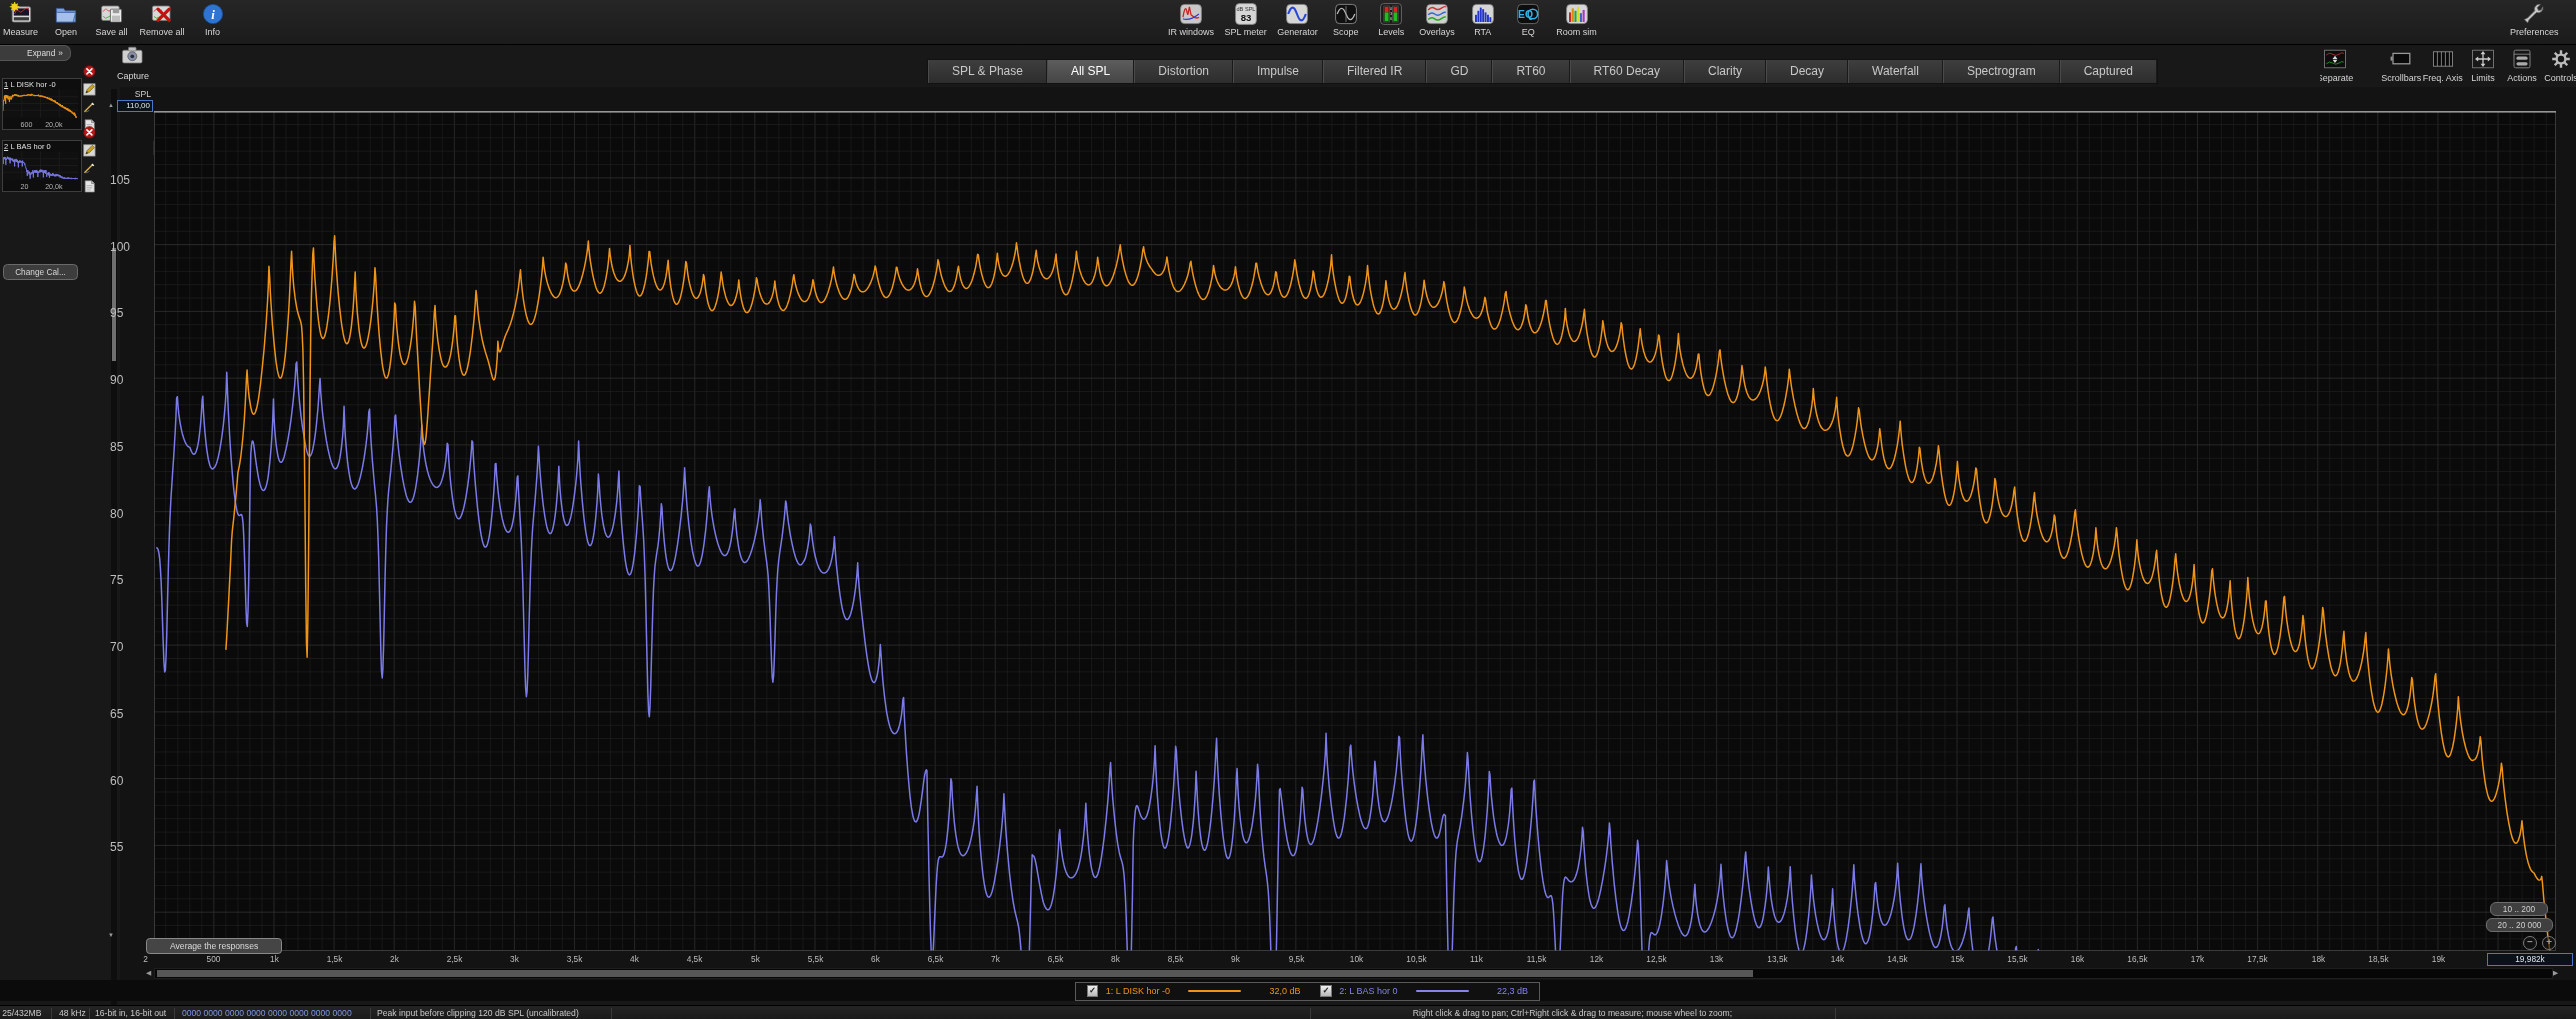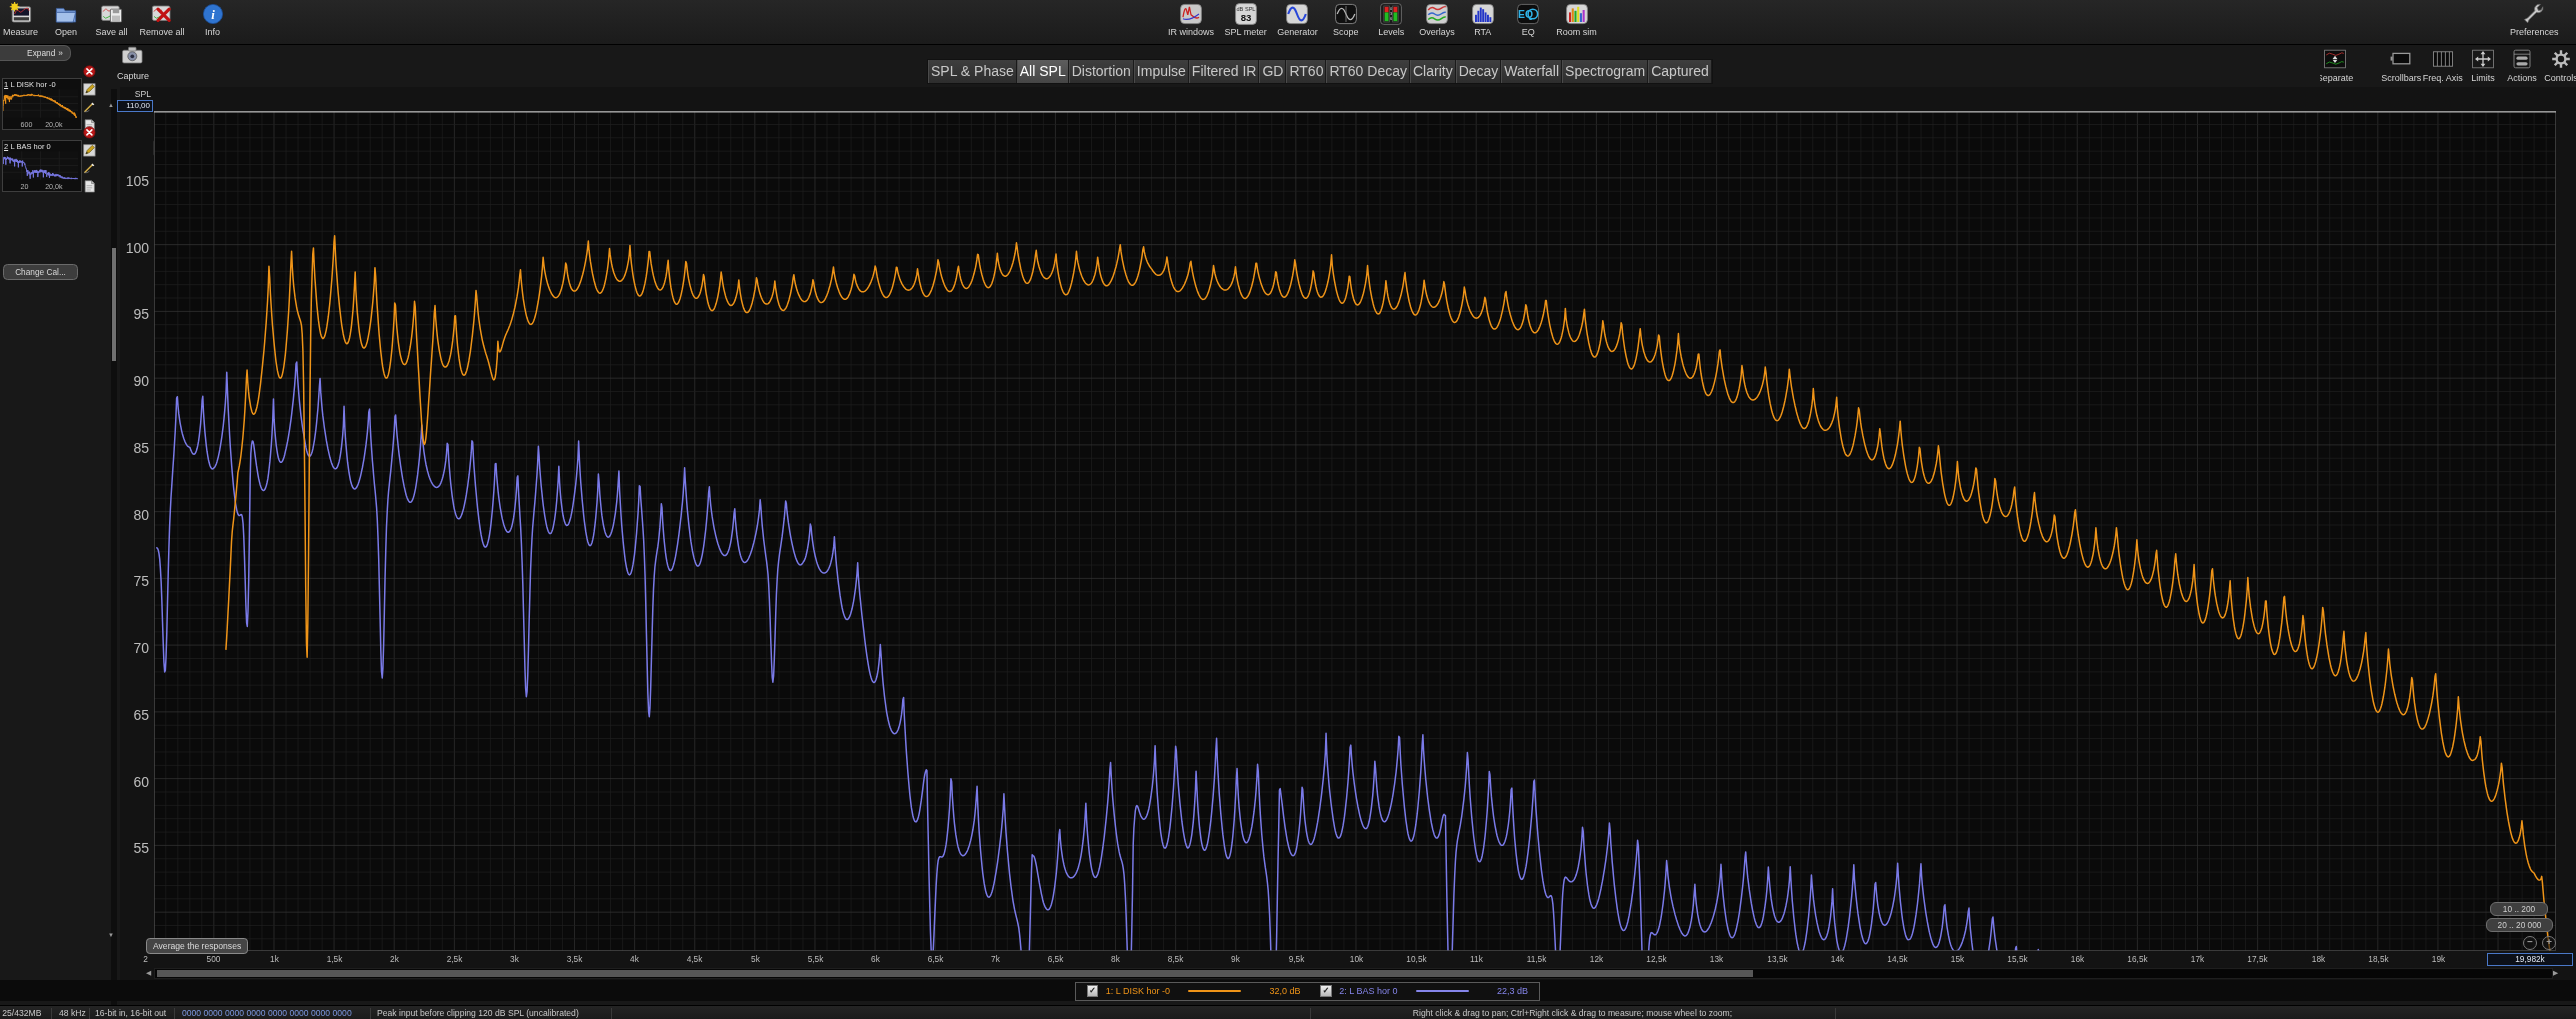--- a/index.html
+++ b/index.html
@@ -14,21 +14,21 @@
   .tb-icon svg{width:24px;height:24px;display:block;}
   .tb-label{font-size:9px;color:#d6d6d6;margin-top:1.5px;white-space:nowrap;}
   
   #expand-btn{position:absolute;left:0;top:45px;width:50px;height:14.3px;background:#3c3c3c;
     border:0.8px solid #555;border-left:none;border-radius:0 6.8px 6.8px 0;display:flex;align-items:center;
     justify-content:center;gap:3px;font-size:8.3px;color:#ddd;padding-left:20px;}
   #capture-btn{position:absolute;left:114px;top:45px;width:38px;display:flex;flex-direction:column;align-items:center;}
   #capture-btn svg{width:22.6px;height:19.5px;}
   #capture-btn .tb-label{font-size:9px;}
   #tabbar{position:absolute;left:927px;top:59px;height:22.6px;display:flex;background:#222;border:0.8px solid #111;}
-  .tab{padding:0 2px;display:flex;align-items:center;font-size:14px;color:#c8c8c8;
+  .tab{padding:0 23px;display:flex;align-items:center;font-size:12px;color:#c8c8c8;
     background:linear-gradient(#3e3e3e,#2d2d2d);border-right:0.8px solid #1a1a1a;border-left:0.8px solid #4a4a4a;white-space:nowrap;}
   .tab.selected{background:linear-gradient(#5d5d5d,#454545);color:#fff;}
   #right-tools{position:absolute;left:2320px;top:47px;width:256px;display:flex;gap:9px;overflow:hidden;}
   #right-tools .tb-item{min-width:30px;}
   #right-tools .sep-gap{margin-right:26px;}
   #preferences{position:absolute;left:2510px;top:1.5px;}
   
   .card{position:absolute;left:1.5px;width:78px;height:50px;background:#0e0e0e;border:0.8px solid #3e3e3e;}
   .card-title{font-size:7.5px;color:#e2e2e2;padding:0.8px 1.5px;white-space:nowrap;overflow:hidden;}
   .card-title .num{text-decoration:underline;margin-right:2.3px;}
@@ -48,27 +48,27 @@
   #ymax-box{position:absolute;left:117px;top:100px;width:32px;height:9.8px;border:0.8px solid #4a78c8;background:#0c1018;
     color:#dfe6f2;font-size:8px;text-align:right;line-height:9.8px;padding-right:1.5px;}
   #xmax-box{position:absolute;left:2487px;top:953px;width:84px;height:10.5px;border:0.8px solid #4a78c8;background:#0c1018;
     color:#dfe6f2;font-size:8.3px;text-align:center;line-height:10.5px;}
   .tri{position:absolute;font-size:6px;color:#9a9a9a;}
   .zoom-circle{position:absolute;width:12px;height:12px;border:1.5px solid #7c7c7c;border-radius:50%;
     color:#9a9a9a;font-size:9.8px;line-height:10.5px;text-align:center;background:rgba(20,20,20,.6);font-weight:bold;}
   #spl-select{position:absolute;left:153px;top:139px;width:51px;height:16px;background:#4c4c4c;border:0.8px solid #2a2a2a;
     border-radius:3.8px;font-size:8.6px;color:#e0e0e0;display:flex;align-items:center;padding:0 5.3px;justify-content:space-between;}
   #spl-select .arr{width:0;height:0;border-left:3px solid transparent;border-right:3px solid transparent;border-top:3.8px solid #cdcdcd;}
-  #avg-btn{position:absolute;left:146px;top:938px;height:13.5px;padding:0 6px;background:#454545;border:0.8px solid #8a8a8a;
+  #avg-btn{position:absolute;left:146px;top:938px;height:13.5px;padding:0 23px;background:#454545;border:0.8px solid #8a8a8a;
     border-radius:3.8px;color:#dcdcdc;font-size:8.6px;display:flex;align-items:center;}
   .range-btn{position:absolute;background:#3f3f3f;border:0.8px solid #6e6e6e;border-radius:6px;color:#cfcfcf;
     font-size:8.3px;text-align:center;}
   #plot-wrap{position:absolute;left:154px;top:111px;width:2402px;height:840px;}
   .x-tick{position:absolute;top:954px;width:45px;text-align:center;font-size:8.3px;color:#bdbdbd;}
-  .y-tick{position:absolute;left:110px;width:39px;text-align:right;font-size:14px;color:#bdbdbd;}
+  .y-tick{position:absolute;left:110px;width:39px;font-size:12px;color:#bdbdbd;}
   
   #xscroll{position:absolute;left:154px;top:968px;width:2397px;height:9px;background:#060606;border:0.8px solid #1e1e1e;}
   #xscroll .thumb{position:absolute;left:2.3px;top:0.8px;width:1596px;height:7.5px;background:#575757;}
   .scroll-arrow{position:absolute;top:969px;font-size:6.8px;color:#9a9a9a;}
   
   #legend-row{position:absolute;left:0;top:980px;width:2576px;height:21px;background:#0b0b0b;}
   #legend-box{position:absolute;left:1075px;top:1.5px;height:17.3px;border:0.8px solid #5a5a5a;background:#101010;
     display:flex;align-items:center;padding:0 10.5px;gap:19.5px;}
   .legend-entry{display:flex;align-items:center;gap:7.5px;font-size:9px;white-space:nowrap;}
   .legend-entry .checkbox{width:9.8px;height:9.8px;background:linear-gradient(#f0f0f0,#b8b8b8);border:0.8px solid #777;

